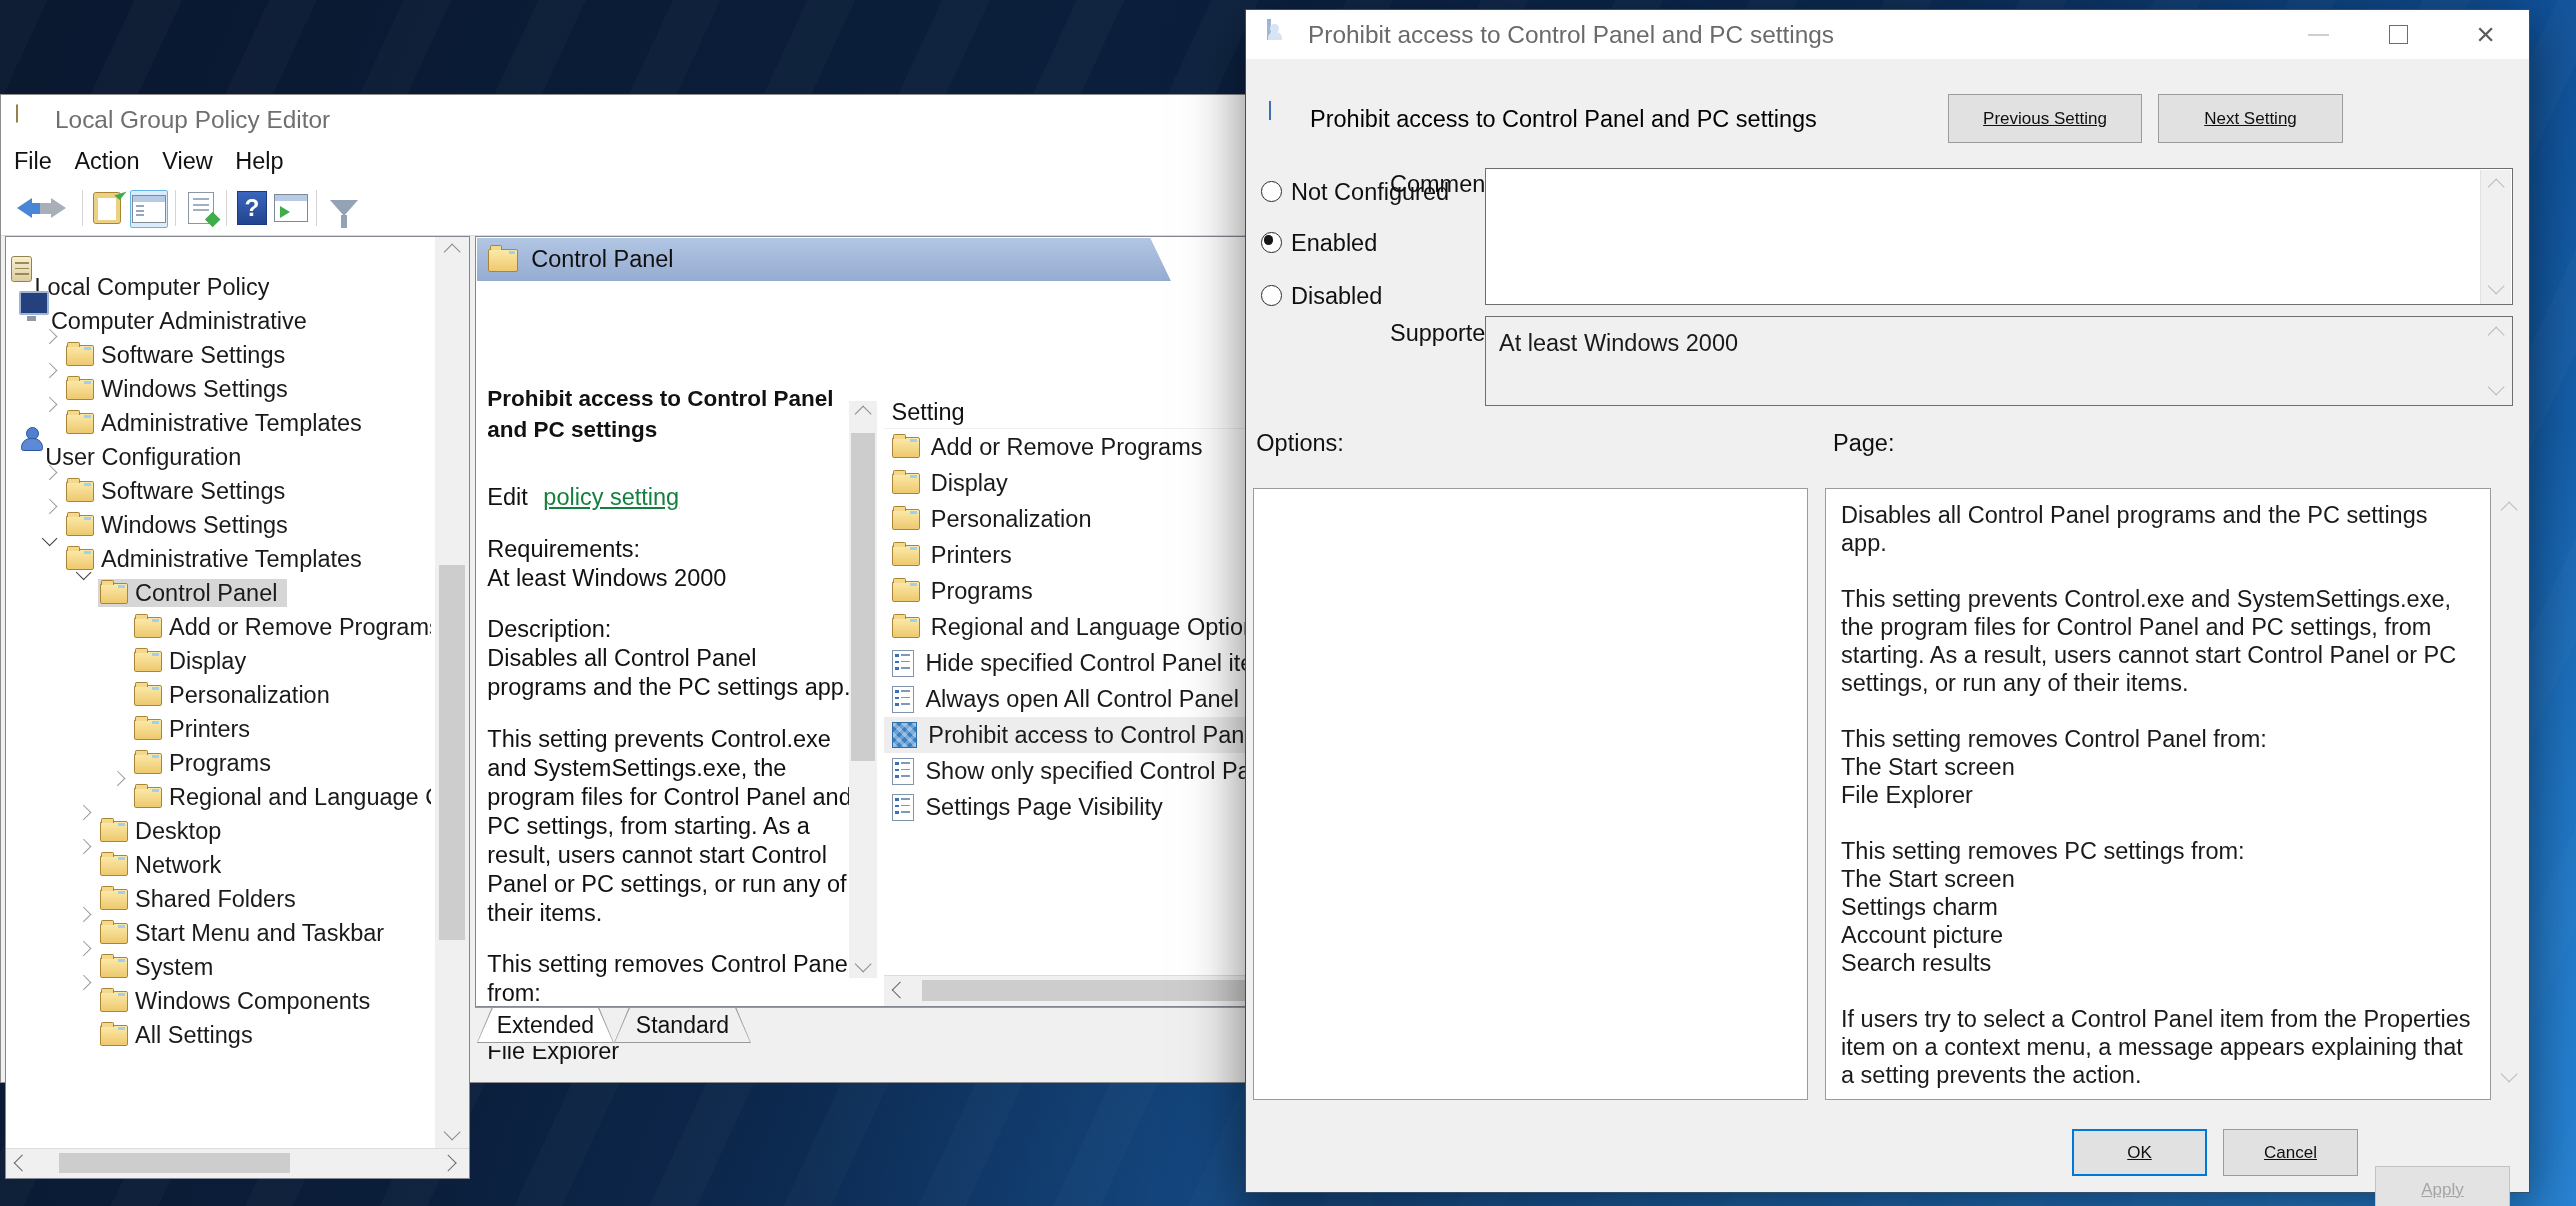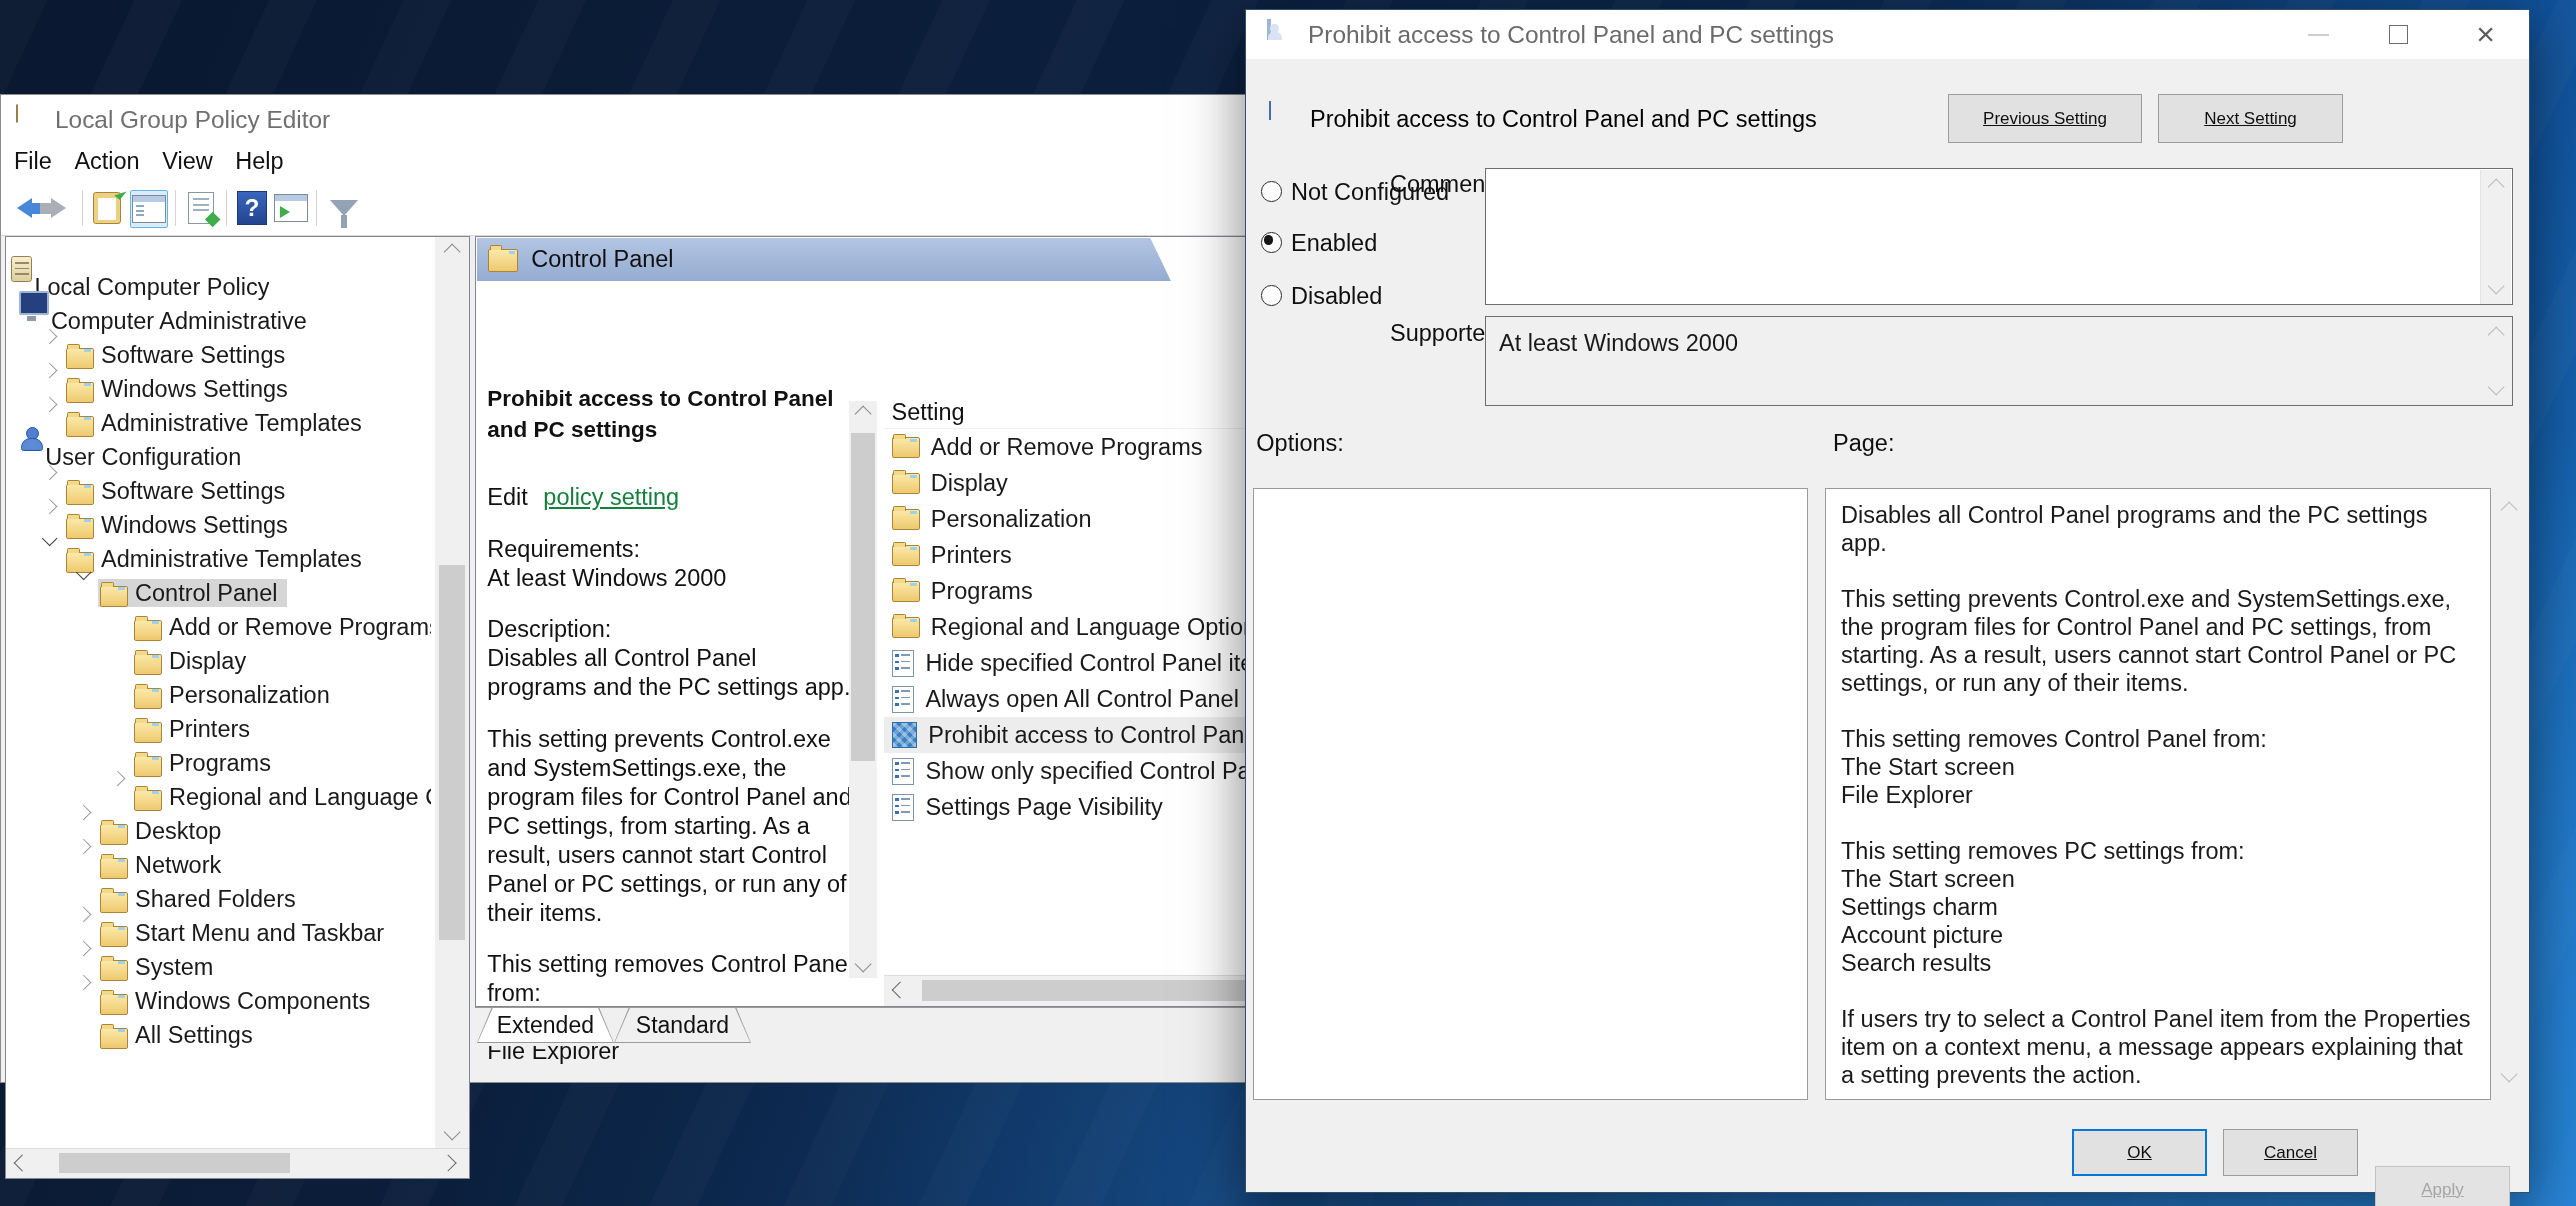--- a/index.html
+++ b/index.html
@@ -25,21 +25,21 @@
   .winbody{position:absolute;left:0;right:0;top:141px;bottom:0;background:#f0f0f0;}
   .pane{position:absolute;background:#fff;border:0.9px solid #828790;box-sizing:border-box;}
   
   .trow{display:flex;align-items:center;height:34px;font-size:23.5px;white-space:nowrap;}
   .chev{width:28px;display:flex;justify-content:center;align-items:center;flex:0 0 28px;}
   .c{width:10.3px;height:10.3px;display:inline-block;}
   .c.r{border-right:1.9px solid #9a9a9a;border-top:1.9px solid #9a9a9a;transform:rotate(45deg);}
   .c.d{border-right:1.9px solid #3f3f3f;border-bottom:1.9px solid #3f3f3f;transform:rotate(45deg);margin-top:-3.8px;}
   .lv0{padding-left:3.8px;} .lv1{padding-left:11.3px;} .lv2{padding-left:28px;}
   .lv3{padding-left:62px;} .lv4{padding-left:96px;}
-  .rowbody{display:flex;align-items:flex-end;gap:7.5px;padding:0.9px 9.4px 0.9px 1.9px;margin-top:36px;}
+  .rowbody{display:flex;align-items:center;gap:7.5px;padding:0.9px 9.4px 0.9px 1.9px;margin-top:36px;}
   .rowbody.sel{background:#d6d6d6;}
   .tlabel{overflow:hidden;}
   
   .ic-folder{width:26px;height:19px;background:linear-gradient(#fbe9a9,#eec96f);border:0.9px solid #ab8435;
      border-radius:1.9px;position:relative;flex:0 0 26px;margin-top:1.9px;}
   .ic-folder::before{content:"";position:absolute;top:-4.7px;left:0.9px;width:10.3px;height:3.8px;background:#f3d98c;
      border:0.9px solid #ab8435;border-bottom:none;border-radius:1.9px 1.9px 0 0;}
   .ic-folder::after{content:"";position:absolute;top:0.9px;right:1.9px;width:6.6px;height:2.8px;background:#9ed0f0;}
   .ic-scroll{width:20.6px;height:26px;background:linear-gradient(#f6efd2,#ddcfa0);border:0.9px solid #94824c;
      border-radius:2.8px;position:relative;flex:0 0 20.6px;}

